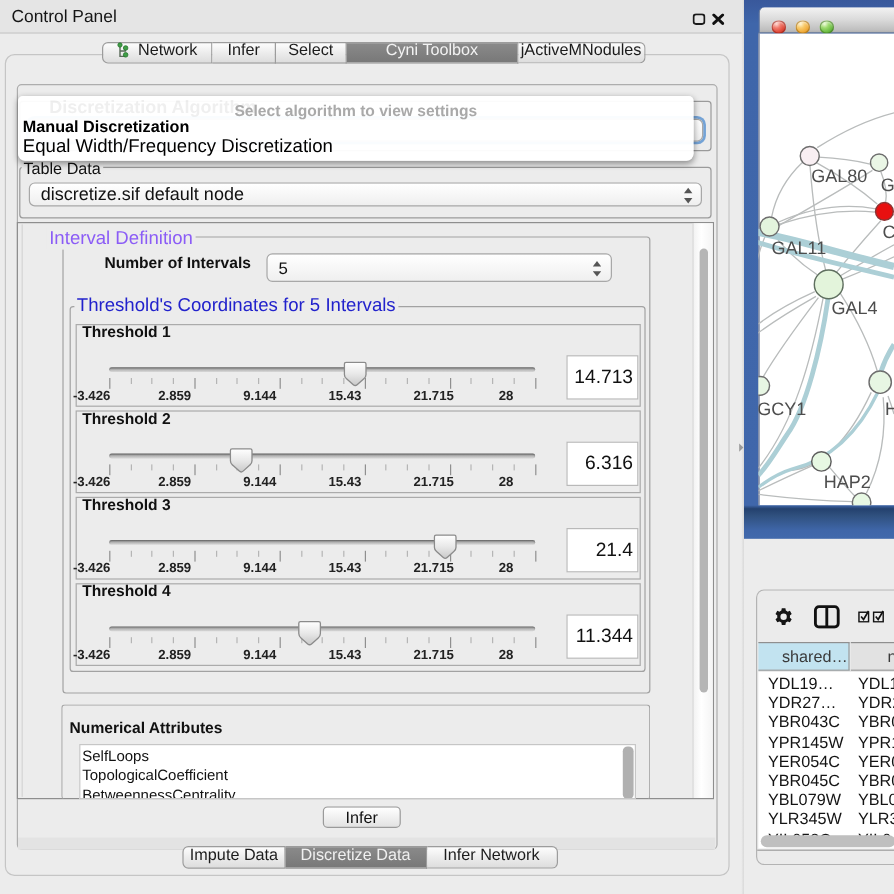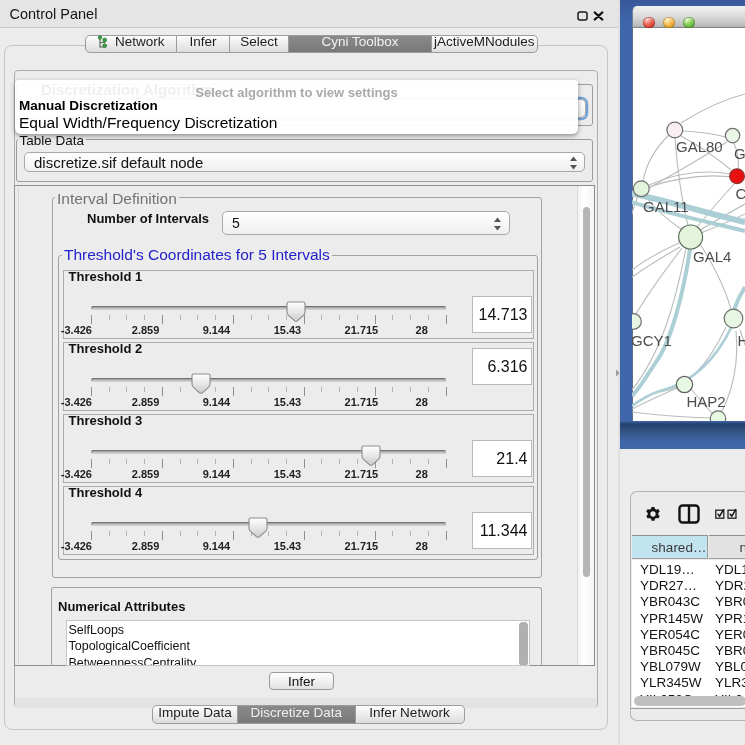--- a/index.html
+++ b/index.html
@@ -246,21 +246,21 @@
         <path d="M4.5 13.5 L8 9 L1 9 Z" fill="#555"></path>
   </svg>
 </div>
 
 <div id="scrollpane"></div>
 <div id="innerline"></div>
 <div id="sbtrack"></div>
 <div id="sbthumb"></div>
 
 <div class="grp" style="left:52px;top:196.5px;width:490px;height:381px;"></div>
-<div class="glab" style="left:55px;top:190px;color:#737373;">Interval Definition</div>
+<div class="glab" style="left:39px;top:190px;color:#8b5cf6;">Interval Definition</div>
 
 <div class="blab" style="left:87px;top:210.9px;">Number of Intervals</div>
 <div class="combo" style="left:222px;top:211px;width:288px;height:24px;">
   <div class="ctext" style="top:3px;font-size:14px;">5</div>
   <svg class="carr" style="right:7px;top:5px;" width="9" height="14" viewBox="0 0 9 14">
     <path d="M4.5 0.5 L8 5 L1 5 Z" fill="#555"></path>
         <path d="M4.5 13.5 L8 9 L1 9 Z" fill="#555"></path>
   </svg>
 </div>
 
@@ -343,21 +343,21 @@
 <svg class="thumb" style="left:190.8px;top:372.5px;" width="20" height="24" viewBox="0 0 20 24">
 <defs>
         <linearGradient id="thg2" x1="0" y1="0" x2="0" y2="1">
           <stop offset="0" stop-color="#ffffff"></stop>
           <stop offset="0.5" stop-color="#e8e8e8"></stop>
           <stop offset="1" stop-color="#c9c9c9"></stop>
         </linearGradient>
       </defs>
 <path d="M 2.4 1 L 17.6 1 Q 19 1 19 2.4 L 19 11 Q 19 13.2 17.2 14.6 L 11.6 19.6 Q 10 21 8.4 19.6 L 2.8 14.6 Q 1 13.2 1 11 L 1 2.4 Q 1 1 2.4 1 Z" fill="url(#thg2)" stroke="#8b8b8b" stroke-width="1.1"></path>
     </svg>
-<div class="vfield" style="left:471.5px;top:348px;padding-left:48px;">
+<div class="vfield" style="left:471.5px;top:368.0px;padding-left:48px;">
       <span>6.316</span>
     </div>
 <div class="tbox" style="left:63px;top:413.5px;width:471px;height:69px;"></div>
 <div class="blab" style="left:68.5px;top:412.9px;">Threshold 3</div>
 <div class="track" style="left:90.8px;top:450.0px;width:354.8px;"></div>
 <div class="tkM" style="left:90.8px;top:459.0px;"></div>
 <div class="tk" style="left:108.5px;top:459.0px;"></div>
 <div class="tk" style="left:126.3px;top:459.0px;"></div>
 <div class="tk" style="left:144.0px;top:459.0px;"></div>
 <div class="tkM" style="left:161.8px;top:459.0px;"></div>

